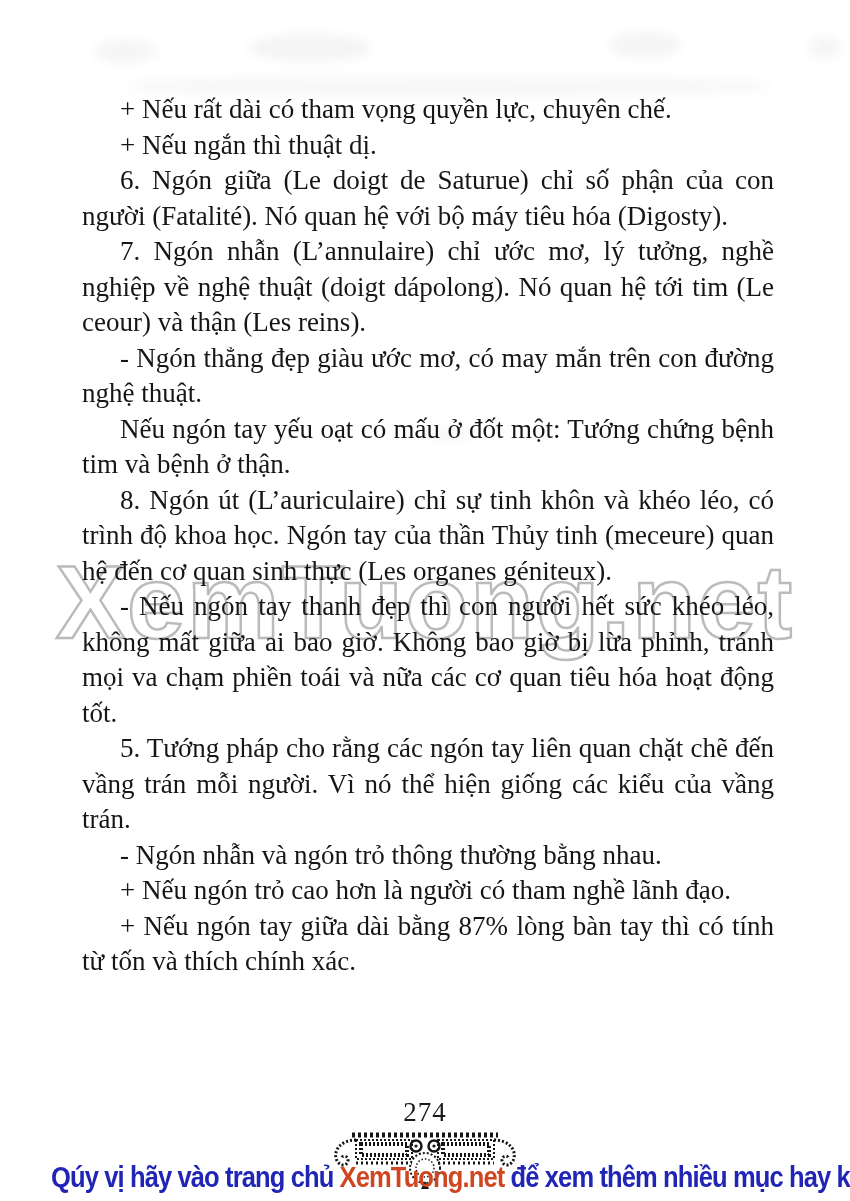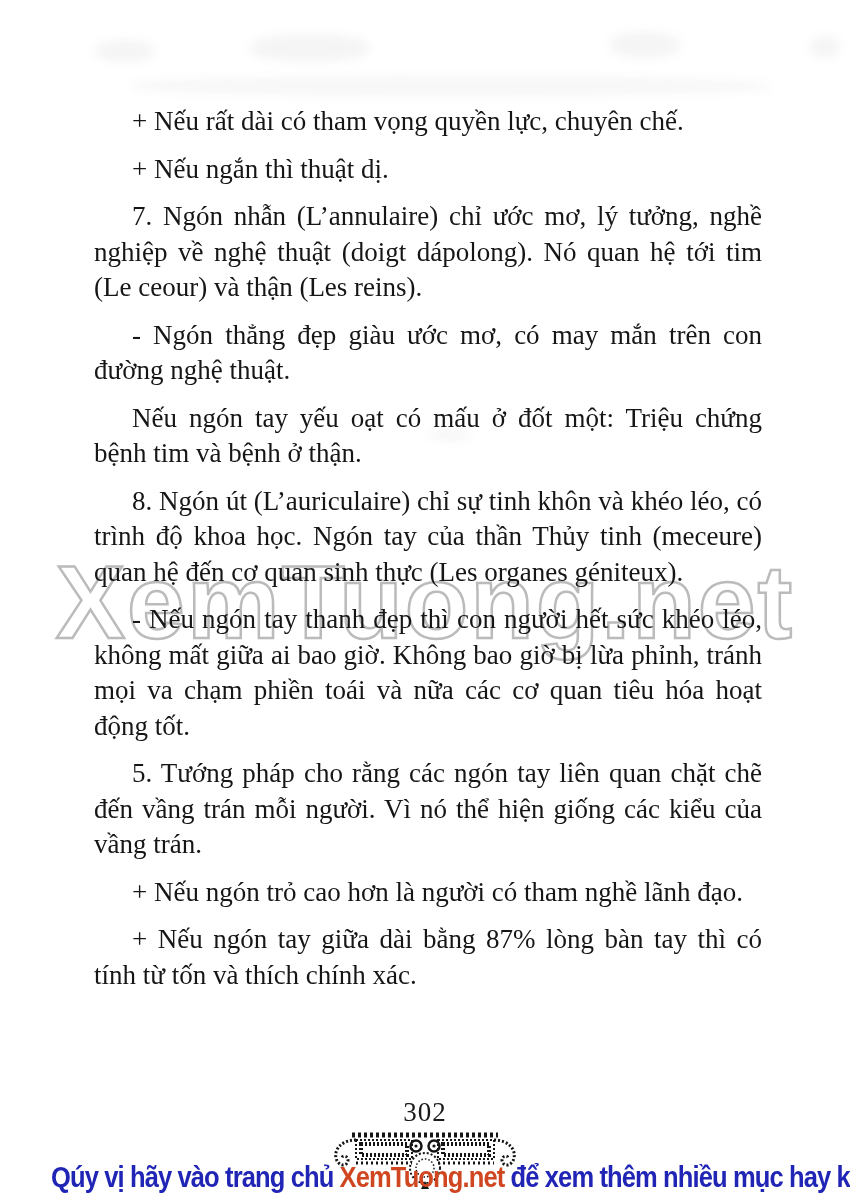--- a/index.html
+++ b/index.html
@@ -45,21 +45,21 @@
     position:absolute;
     left:82px;top:92px;width:692px;
     z-index:1;
     color:#161616;
     font-size:27px;
     line-height:35.5px;
     text-align:justify;
     text-align-last:left;
   }
   .body-text p{
-    margin:12px;
+    margin:0;
     text-indent:38px;
   }
 
   .page-number{
     position:absolute;
     top:1097px;left:0;width:100%;
     text-align:center;
     z-index:1;
     color:#1a1a1a;
     font-size:27px;
@@ -99,31 +99,33 @@
   <div class="ghost g3"></div>
   <div class="ghost g4"></div>
   <div class="ghost g5"></div>
   <div class="ghost g6"></div>
 
   <div class="watermark">XemTuong.net</div>
 
   <div class="body-text">
     <p>+ Nếu rất dài có tham vọng quyền lực, chuyên chế.</p>
     <p>+ Nếu ngắn thì thuật dị.</p>
+    <p>6. Ngón giữa (Le doigt de Saturue) chỉ số phận của con người (Fatalité). Nó quan hệ với bộ máy tiêu hóa (Digosty).</p>
     <p>7. Ngón nhẫn (L’annulaire) chỉ ước mơ, lý tưởng, nghề nghiệp về nghệ thuật (doigt dápolong). Nó quan hệ tới tim (Le ceour) và thận (Les reins).</p>
     <p>- Ngón thẳng đẹp giàu ước mơ, có may mắn trên con đường nghệ thuật.</p>
-    <p>Nếu ngón tay yếu oạt có mấu ở đốt một: Triệu chứng bệnh tim và bệnh ở thận.</p>
+    <p>Nếu ngón tay yếu oạt có mấu ở đốt một: Tướng chứng bệnh tim và bệnh ở thận.</p>
     <p>8. Ngón út (L’auriculaire) chỉ sự tinh khôn và khéo léo, có trình độ khoa học. Ngón tay của thần Thủy tinh (meceure) quan hệ đến cơ quan sinh thực (Les organes géniteux).</p>
     <p>- Nếu ngón tay thanh đẹp thì con người hết sức khéo léo, không mất giữa ai bao giờ. Không bao giờ bị lừa phỉnh, tránh mọi va chạm phiền toái và nữa các cơ quan tiêu hóa hoạt động tốt.</p>
     <p>5. Tướng pháp cho rằng các ngón tay liên quan chặt chẽ đến vầng trán mỗi người. Vì nó thể hiện giống các kiểu của vầng trán.</p>
+    <p>- Ngón nhẫn và ngón trỏ thông thường bằng nhau.</p>
     <p>+ Nếu ngón trỏ cao hơn là người có tham nghề lãnh đạo.</p>
     <p>+ Nếu ngón tay giữa dài bằng 87% lòng bàn tay thì có tính từ tốn và thích chính xác.</p>
   </div>
 
-  <div class="page-number">302</div>
+  <div class="page-number">274</div>
 
   <svg class="ornament" width="206" height="64" viewBox="0 0 206 64" aria-hidden="true">
     <g fill="none" stroke="#151515">
       <path d="M30 7 H176" stroke-width="5" stroke-dasharray="3 3"></path>
       <rect x="34" y="12" width="56" height="19" stroke-width="2" stroke-dasharray="2 2"></rect>
       <rect x="39" y="16" width="46" height="11" stroke-width="4" stroke-dasharray="2 2"></rect>
       <rect x="116" y="12" width="56" height="19" stroke-width="2" stroke-dasharray="2 2"></rect>
       <rect x="121" y="16" width="46" height="11" stroke-width="4" stroke-dasharray="2 2"></rect>
       <path d="M34 12 C20 12 12 21 14 30 C16 39 26 39 26 32 C26 27 19 27 20 31" stroke-width="3" stroke-dasharray="2 2"></path>
       <path d="M172 12 C186 12 194 21 192 30 C190 39 180 39 180 32 C180 27 187 27 186 31" stroke-width="3" stroke-dasharray="2 2"></path>

